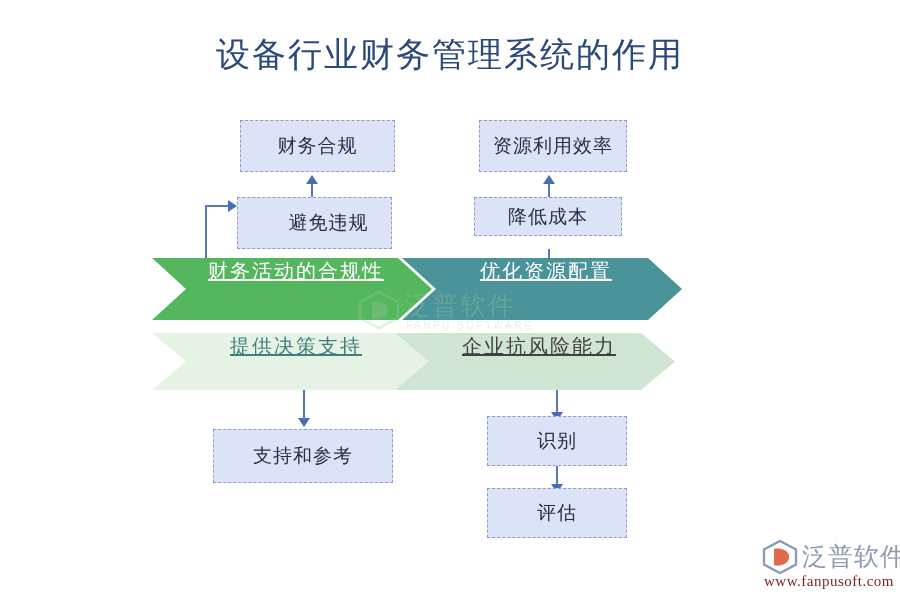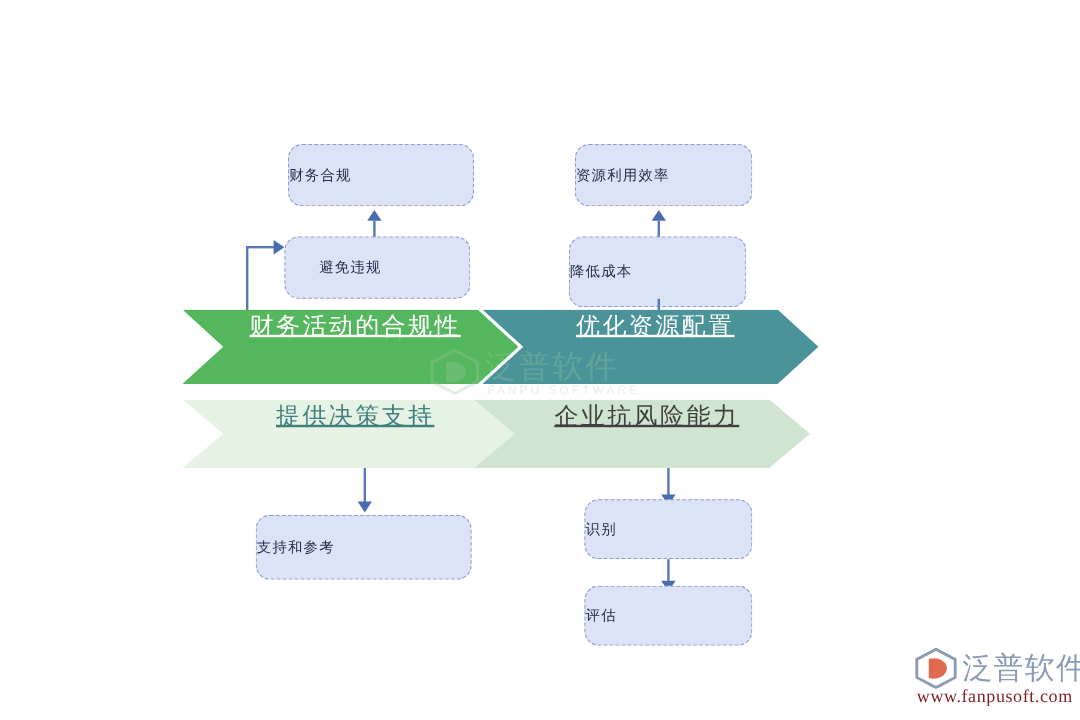--- a/index.html
+++ b/index.html
@@ -32,26 +32,26 @@
     color: #2b4a7a;
     font-family: "Liberation Serif", "DejaVu Serif", serif;
     white-space: nowrap;
   }
 
   
   .node {
     position: absolute;
     background: #dde3f6;
     border: 1px dashed #8c9bd1;
-    border-radius: 12px;
+    border-radius: 0;
     display: flex;
     align-items: center;
-    justify-content: flex-start;
+    justify-content: center;
     color: #22304d;
-    font-size: 12px;
+    font-size: 19px;
     letter-spacing: 1px;
     box-sizing: border-box;
     font-family: "Liberation Serif", "DejaVu Serif", serif;
     white-space: nowrap;
   }
 
   
   .chev {
     position: absolute;
     display: flex;
@@ -166,20 +166,21 @@
     letter-spacing: 0.5px;
     font-family: "Liberation Serif", "DejaVu Serif", serif;
     white-space: nowrap;
   }
 </style>
 </head>
 <body>
 
 <div id="stage">
 
+  <div class="title">设备行业财务管理系统的作用</div>
 
   <div class="node" style="left:240px; top:120px; width:155px; height:52px;">
     <span>财务合规</span>
   </div>
 
   <div class="line vline" style="left:311px; top:184px; height:22px;"></div>
   <div class="arrow-up" style="left:306px; top:175px;"></div>
 
   <div class="node" style="left:237px; top:197px; width:155px; height:52px;padding-left:28px;">
     <span>避免违规</span>
@@ -189,21 +190,21 @@
   <div class="line hline" style="left:205px; top:205px; width:25px;"></div>
   <div class="arrow-right" style="left:228px; top:200px;"></div>
 
   <div class="node" style="left:479px; top:120px; width:148px; height:52px;">
     <span>资源利用效率</span>
   </div>
 
   <div class="line vline" style="left:548px; top:184px; height:22px;"></div>
   <div class="arrow-up" style="left:543px; top:175px;"></div>
 
-  <div class="node" style="left:474px; top:197px; width:148px; height:59px;">
+  <div class="node" style="left:474px; top:197px; width:148px; height:39px;">
     <span>降低成本</span>
   </div>
 
   <div class="line vline" style="left:548px; top:249px; height:12px;"></div>
 
   <div class="chev" style="left:152px; top:258px; width:280px; height:62px; background:#55b75d; color:#ffffff;">
     <span>财务活动的合规性</span>
   </div>
   <div class="chev" style="left:402px; top:258px; width:280px; height:62px; background:#4a9399; color:#ffffff;">
     <span>优化资源配置</span>

